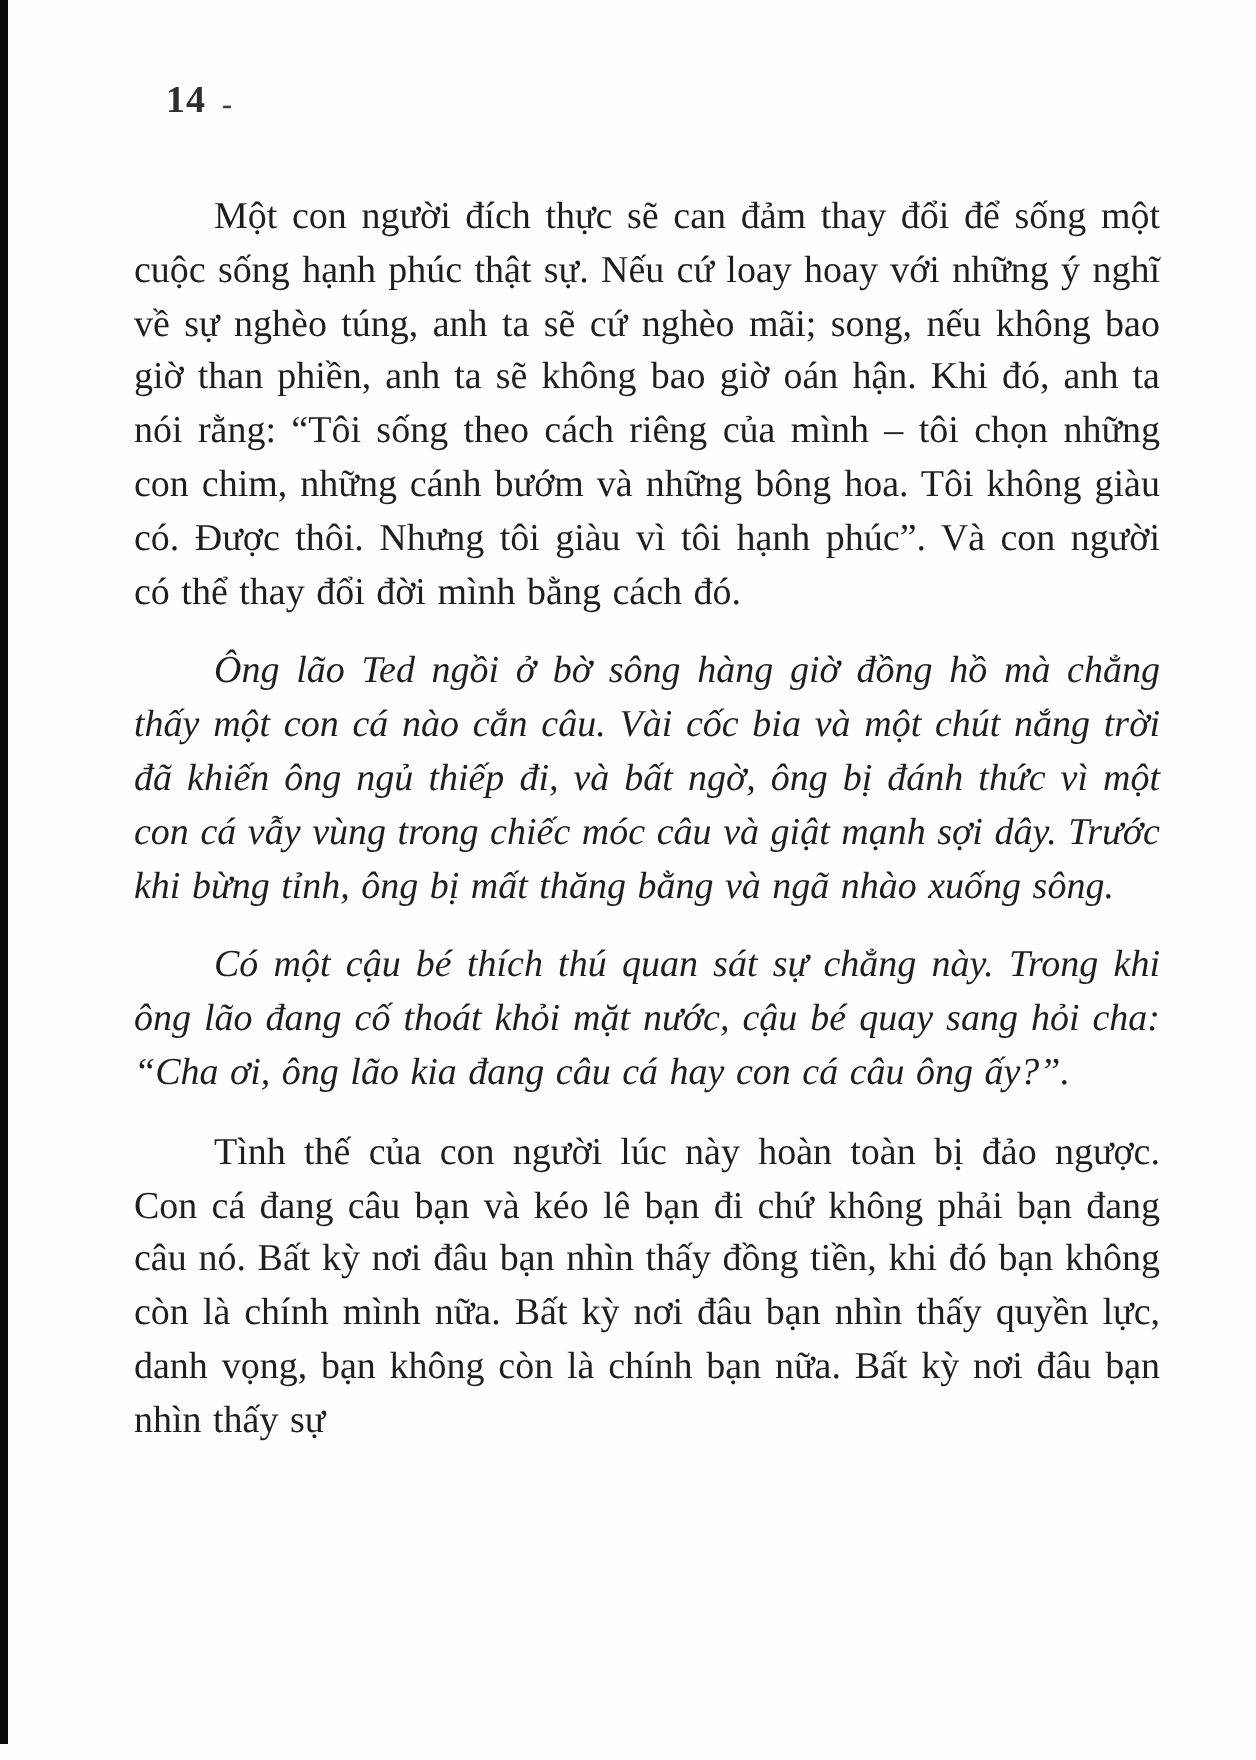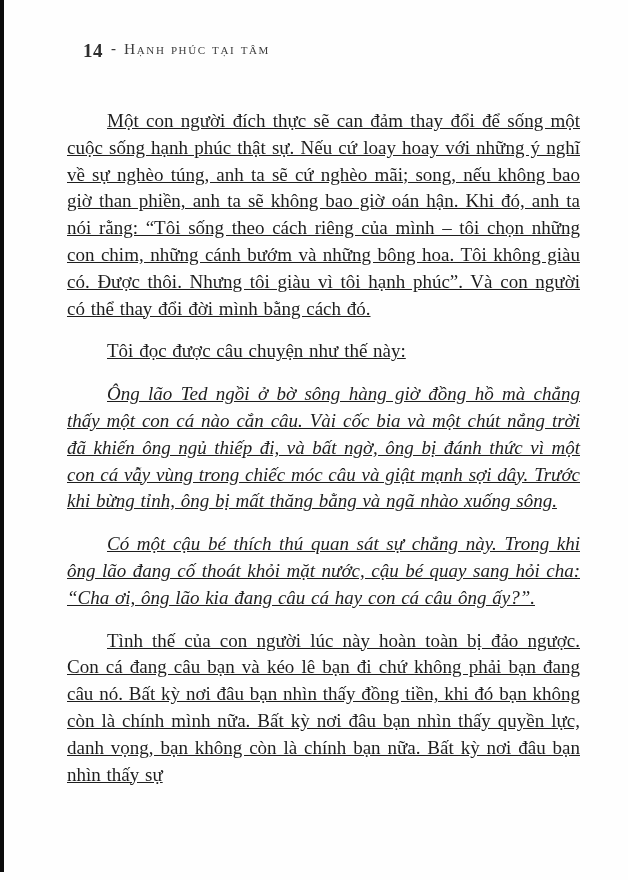--- a/index.html
+++ b/index.html
@@ -23,21 +23,21 @@
     top: 0;
     width: 4px;
     height: 872px;
     background: #0c0c0c;
   }
   .running-header {
     position: absolute;
     top: 40px;
     left: 83px;
     display: flex;
-    align-items: flex-start;
+    align-items: flex-end;
     gap: 8px;
     white-space: nowrap;
     color: #2e2e2e;
   }
   .running-header .page-number {
     font-size: 19px;
     font-weight: bold;
     letter-spacing: 0.5px;
   }
   .running-header .separator {
@@ -54,43 +54,40 @@
   .content {
     position: absolute;
     top: 92px;
     left: 67px;
     width: 513px;
     text-align: justify;
     font-size: 19px;
     line-height: 26.8px;
   }
   .para {
-    margin: 16px 0 13px 0;
+    margin: 4px 0 13px 0;
     text-indent: 40px;
     word-spacing: 1px;
-    text-decoration: underline;
   }
   .para.italic {
     font-style: italic;
   }
 </style>
 </head>
 <body>
 
 <div class="page">
 
   <div class="edge-left"></div>
 
   <div class="running-header">
     <span class="page-number">14</span>
     <span class="separator">-</span>
-    <span class="running-title">Hạnh phúc tại tâm</span>
   </div>
 
   <div class="content">
     <p class="para">Một con người đích thực sẽ can đảm thay đổi để sống một cuộc sống hạnh phúc thật sự. Nếu cứ loay hoay với những ý nghĩ về sự nghèo túng, anh ta sẽ cứ nghèo mãi; song, nếu không bao giờ than phiền, anh ta sẽ không bao giờ oán hận. Khi đó, anh ta nói rằng: “Tôi sống theo cách riêng của mình – tôi chọn những con chim, những cánh bướm và những bông hoa. Tôi không giàu có. Được thôi. Nhưng tôi giàu vì tôi hạnh phúc”. Và con người có thể thay đổi đời mình bằng cách đó.</p>
-    <p class="para">Tôi đọc được câu chuyện như thế này:</p>
     <p class="para italic">Ông lão Ted ngồi ở bờ sông hàng giờ đồng hồ mà chẳng thấy một con cá nào cắn câu. Vài cốc bia và một chút nắng trời đã khiến ông ngủ thiếp đi, và bất ngờ, ông bị đánh thức vì một con cá vẫy vùng trong chiếc móc câu và giật mạnh sợi dây. Trước khi bừng tỉnh, ông bị mất thăng bằng và ngã nhào xuống sông.</p>
     <p class="para italic">Có một cậu bé thích thú quan sát sự chẳng này. Trong khi ông lão đang cố thoát khỏi mặt nước, cậu bé quay sang hỏi cha: “Cha ơi, ông lão kia đang câu cá hay con cá câu ông ấy?”.</p>
     <p class="para">Tình thế của con người lúc này hoàn toàn bị đảo ngược. Con cá đang câu bạn và kéo lê bạn đi chứ không phải bạn đang câu nó. Bất kỳ nơi đâu bạn nhìn thấy đồng tiền, khi đó bạn không còn là chính mình nữa. Bất kỳ nơi đâu bạn nhìn thấy quyền lực, danh vọng, bạn không còn là chính bạn nữa. Bất kỳ nơi đâu bạn nhìn thấy sự</p>
   </div>
 
 </div>
 
 </body></html>

